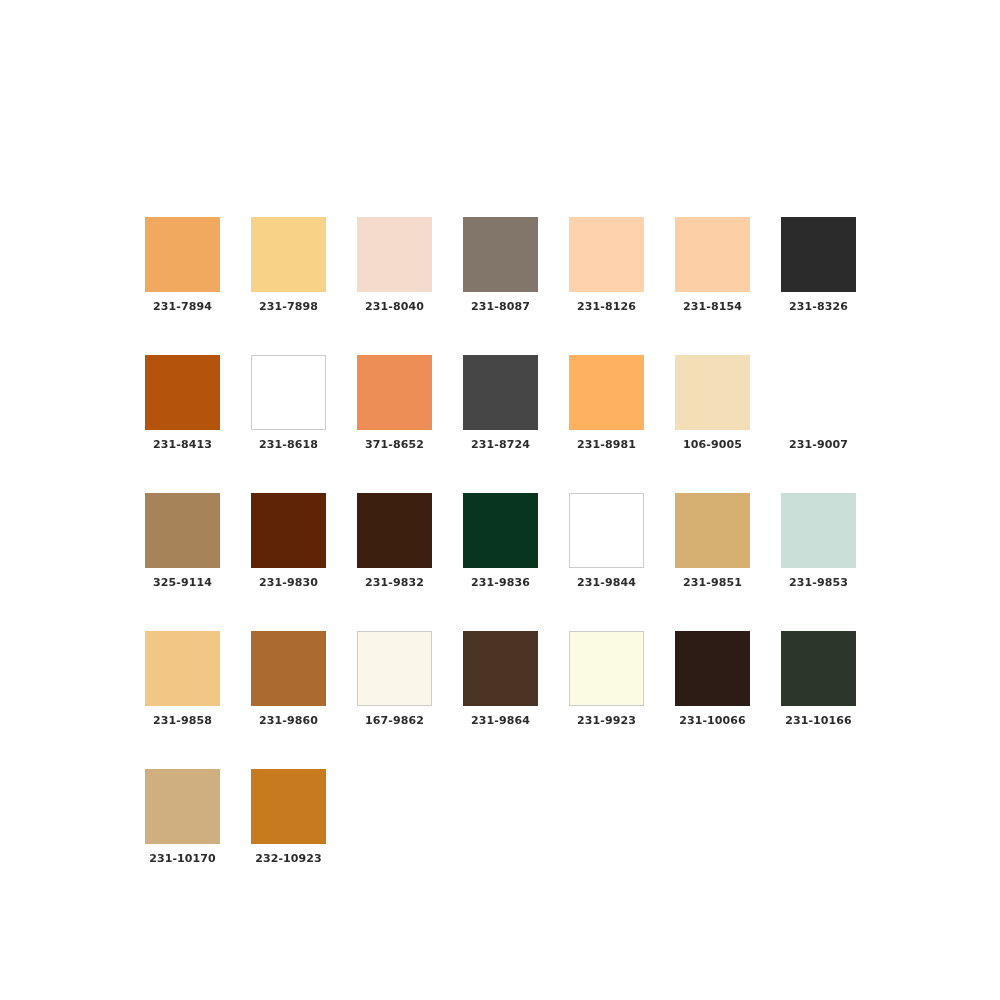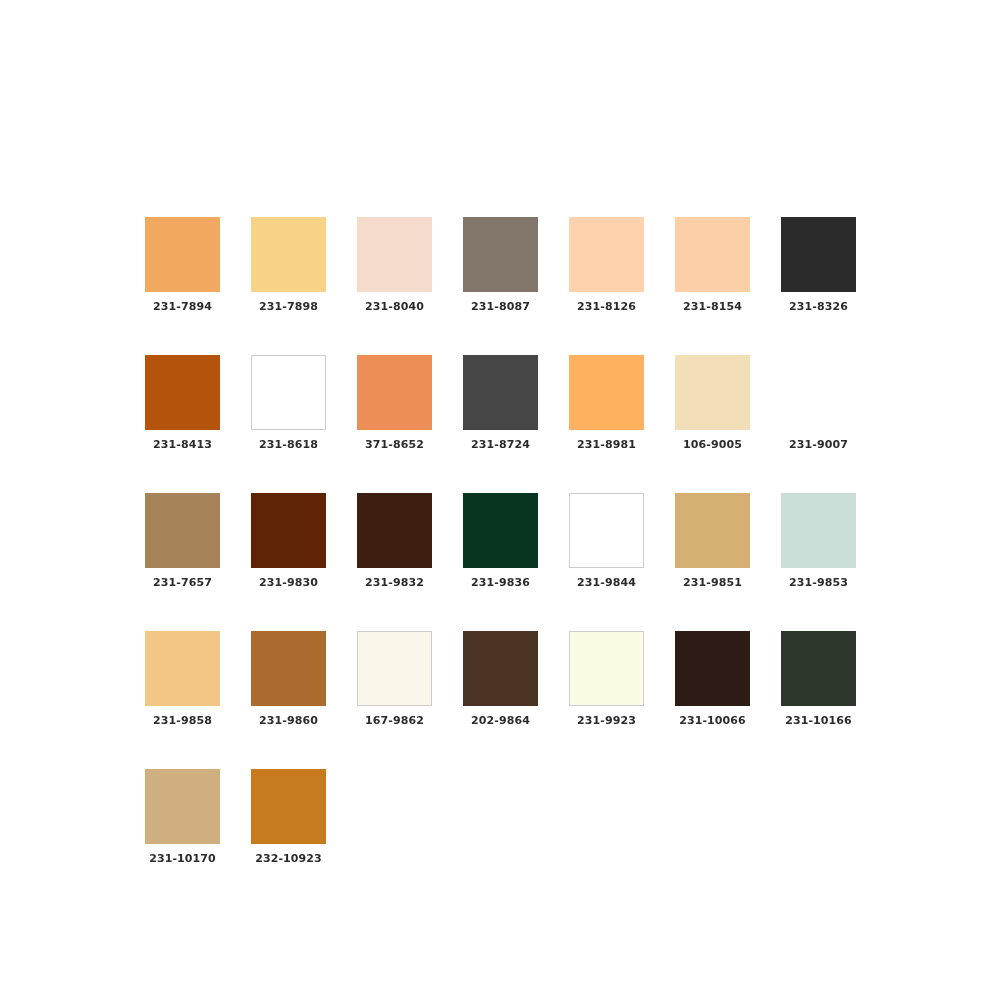--- a/index.html
+++ b/index.html
@@ -112,21 +112,21 @@
       <div class="swatch-cell">
         <div class="swatch-chip" style="background: rgb(242, 223, 184);"></div>
         <div class="swatch-label">106-9005</div>
       </div>
       <div class="swatch-cell">
         <div class="swatch-chip"></div>
         <div class="swatch-label">231-9007</div>
       </div>
       <div class="swatch-cell">
         <div class="swatch-chip" style="background: rgb(166, 131, 88);"></div>
-        <div class="swatch-label">231-7657</div>
+        <div class="swatch-label">325-9114</div>
       </div>
       <div class="swatch-cell">
         <div class="swatch-chip" style="background: rgb(94, 36, 5);"></div>
         <div class="swatch-label">231-9830</div>
       </div>
       <div class="swatch-cell">
         <div class="swatch-chip" style="background: rgb(60, 31, 14);"></div>
         <div class="swatch-label">231-9832</div>
       </div>
       <div class="swatch-cell">
@@ -152,21 +152,21 @@
       <div class="swatch-cell">
         <div class="swatch-chip" style="background: rgb(171, 107, 47);"></div>
         <div class="swatch-label">231-9860</div>
       </div>
       <div class="swatch-cell">
         <div class="swatch-chip bordered" style="background: rgb(250, 246, 234);"></div>
         <div class="swatch-label">167-9862</div>
       </div>
       <div class="swatch-cell">
         <div class="swatch-chip" style="background: rgb(75, 52, 35);"></div>
-        <div class="swatch-label">202-9864</div>
+        <div class="swatch-label">231-9864</div>
       </div>
       <div class="swatch-cell">
         <div class="swatch-chip bordered" style="background: rgb(251, 251, 228);"></div>
         <div class="swatch-label">231-9923</div>
       </div>
       <div class="swatch-cell">
         <div class="swatch-chip" style="background: rgb(44, 28, 21);"></div>
         <div class="swatch-label">231-10066</div>
       </div>
       <div class="swatch-cell">

